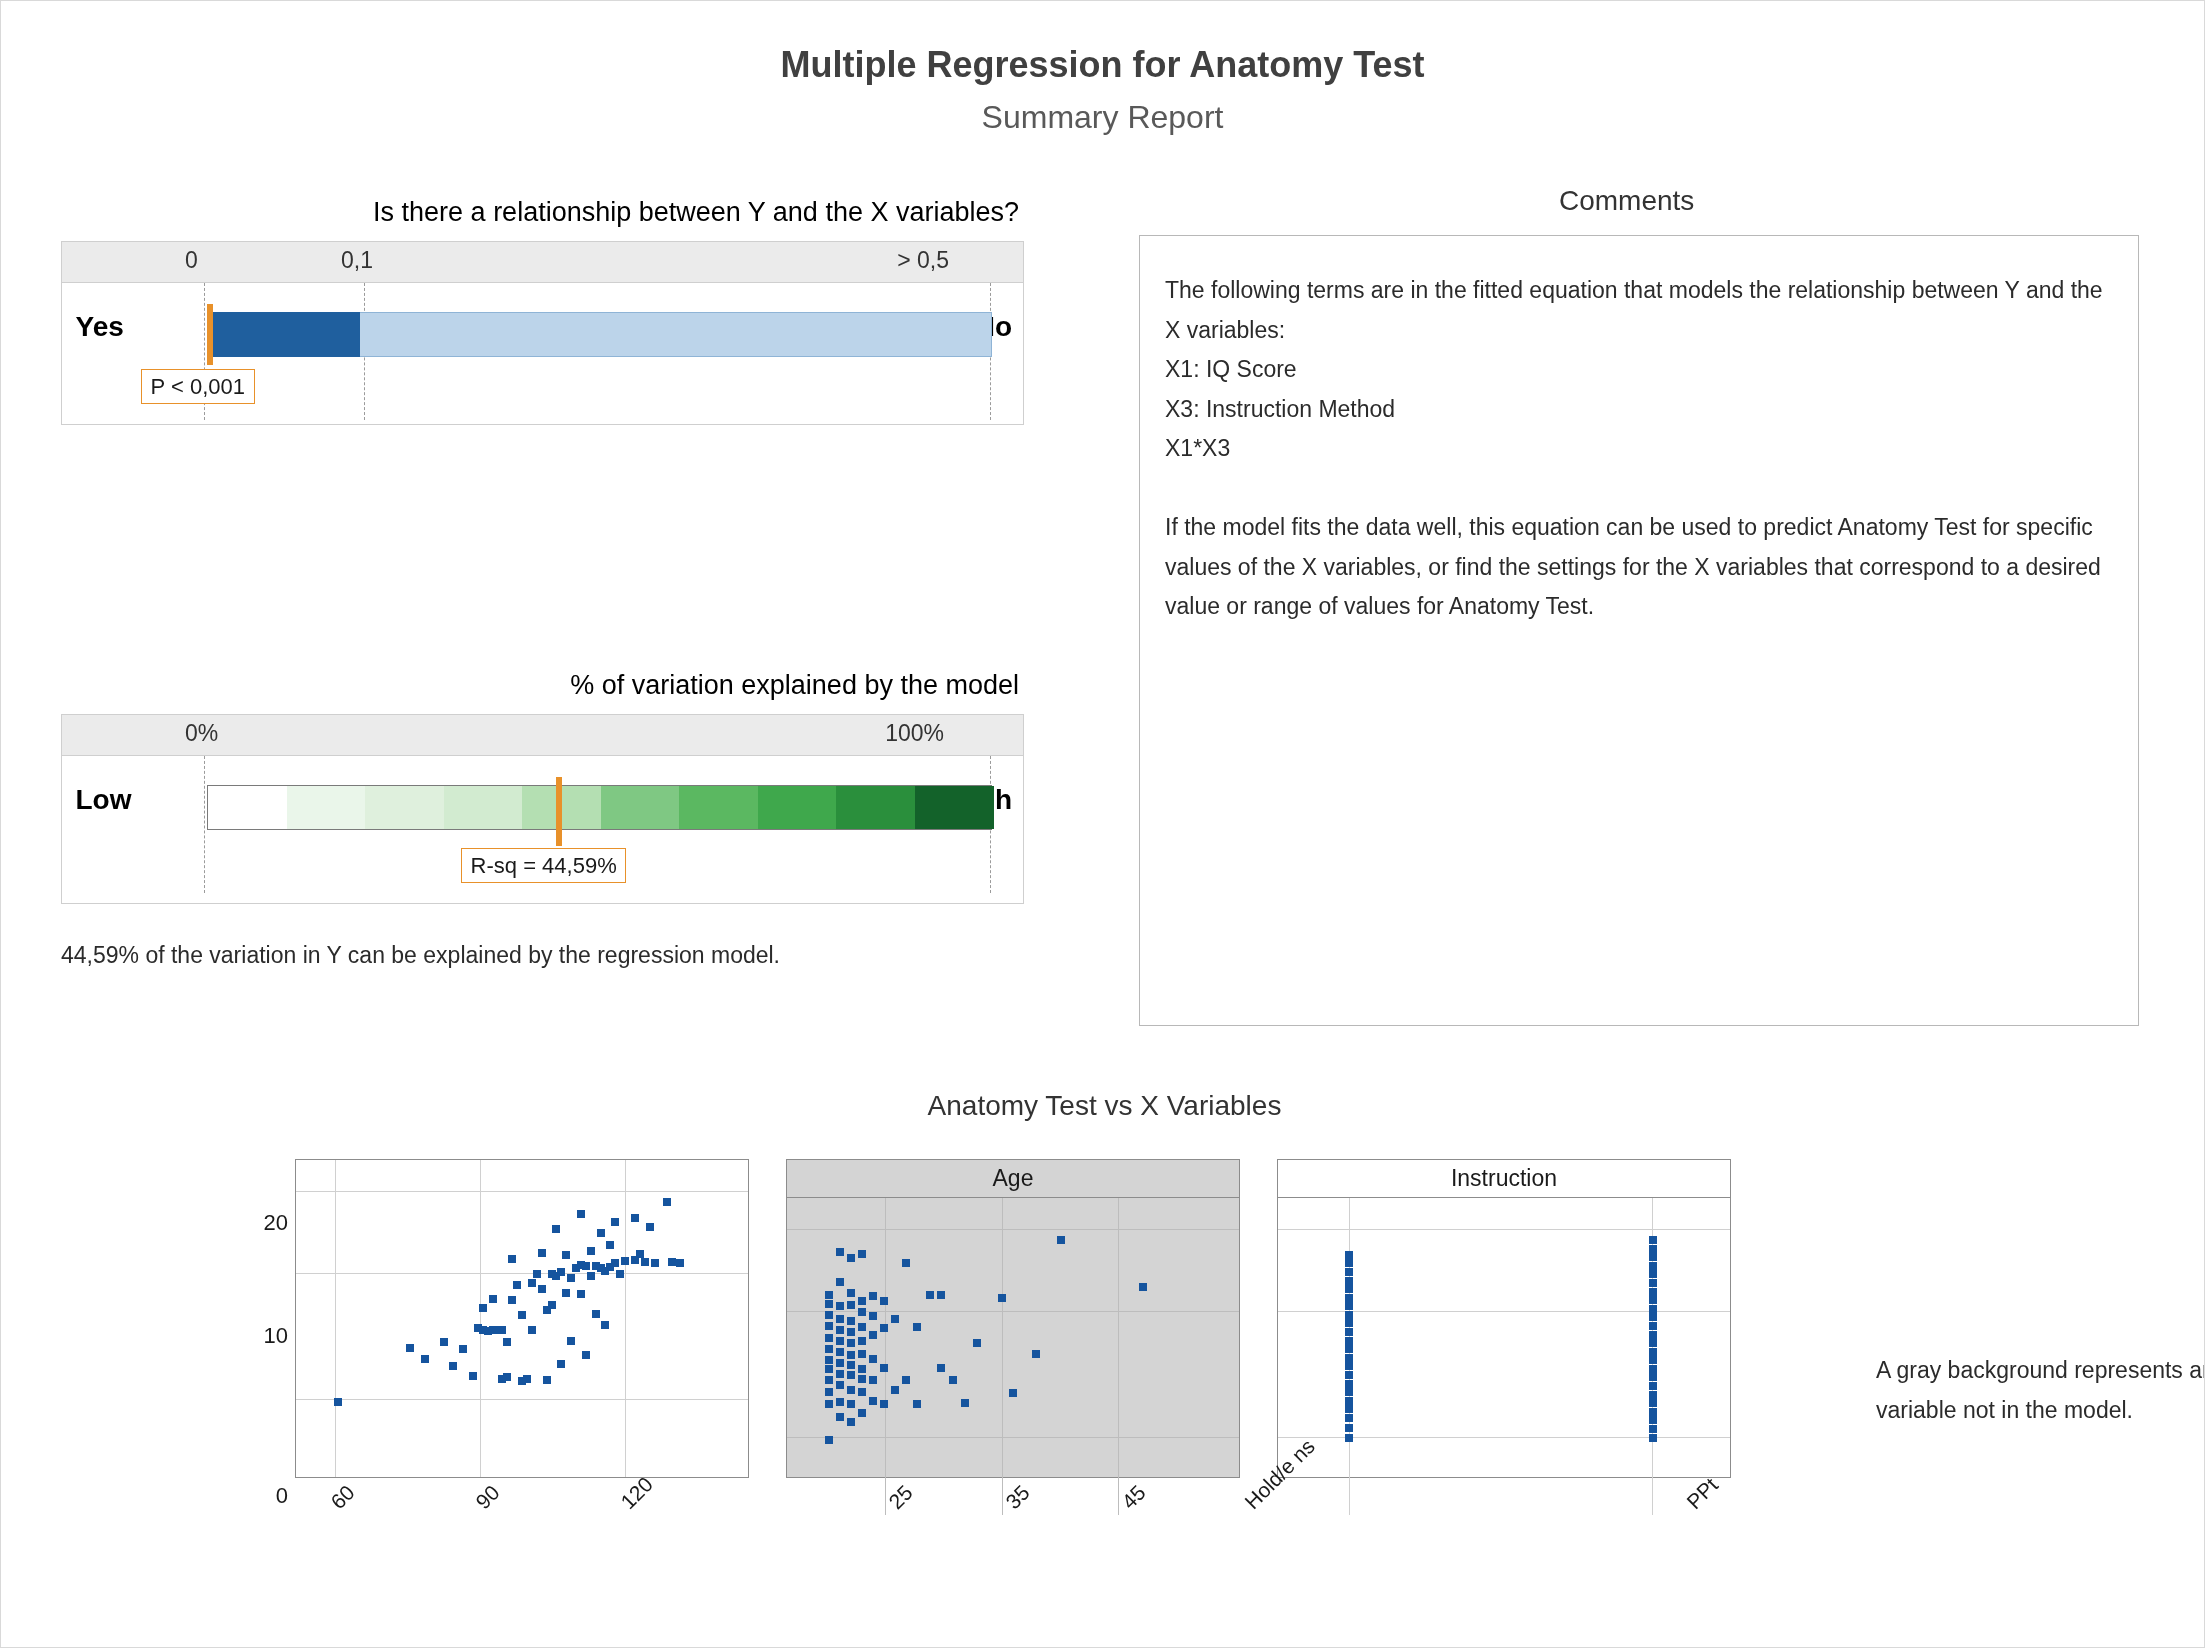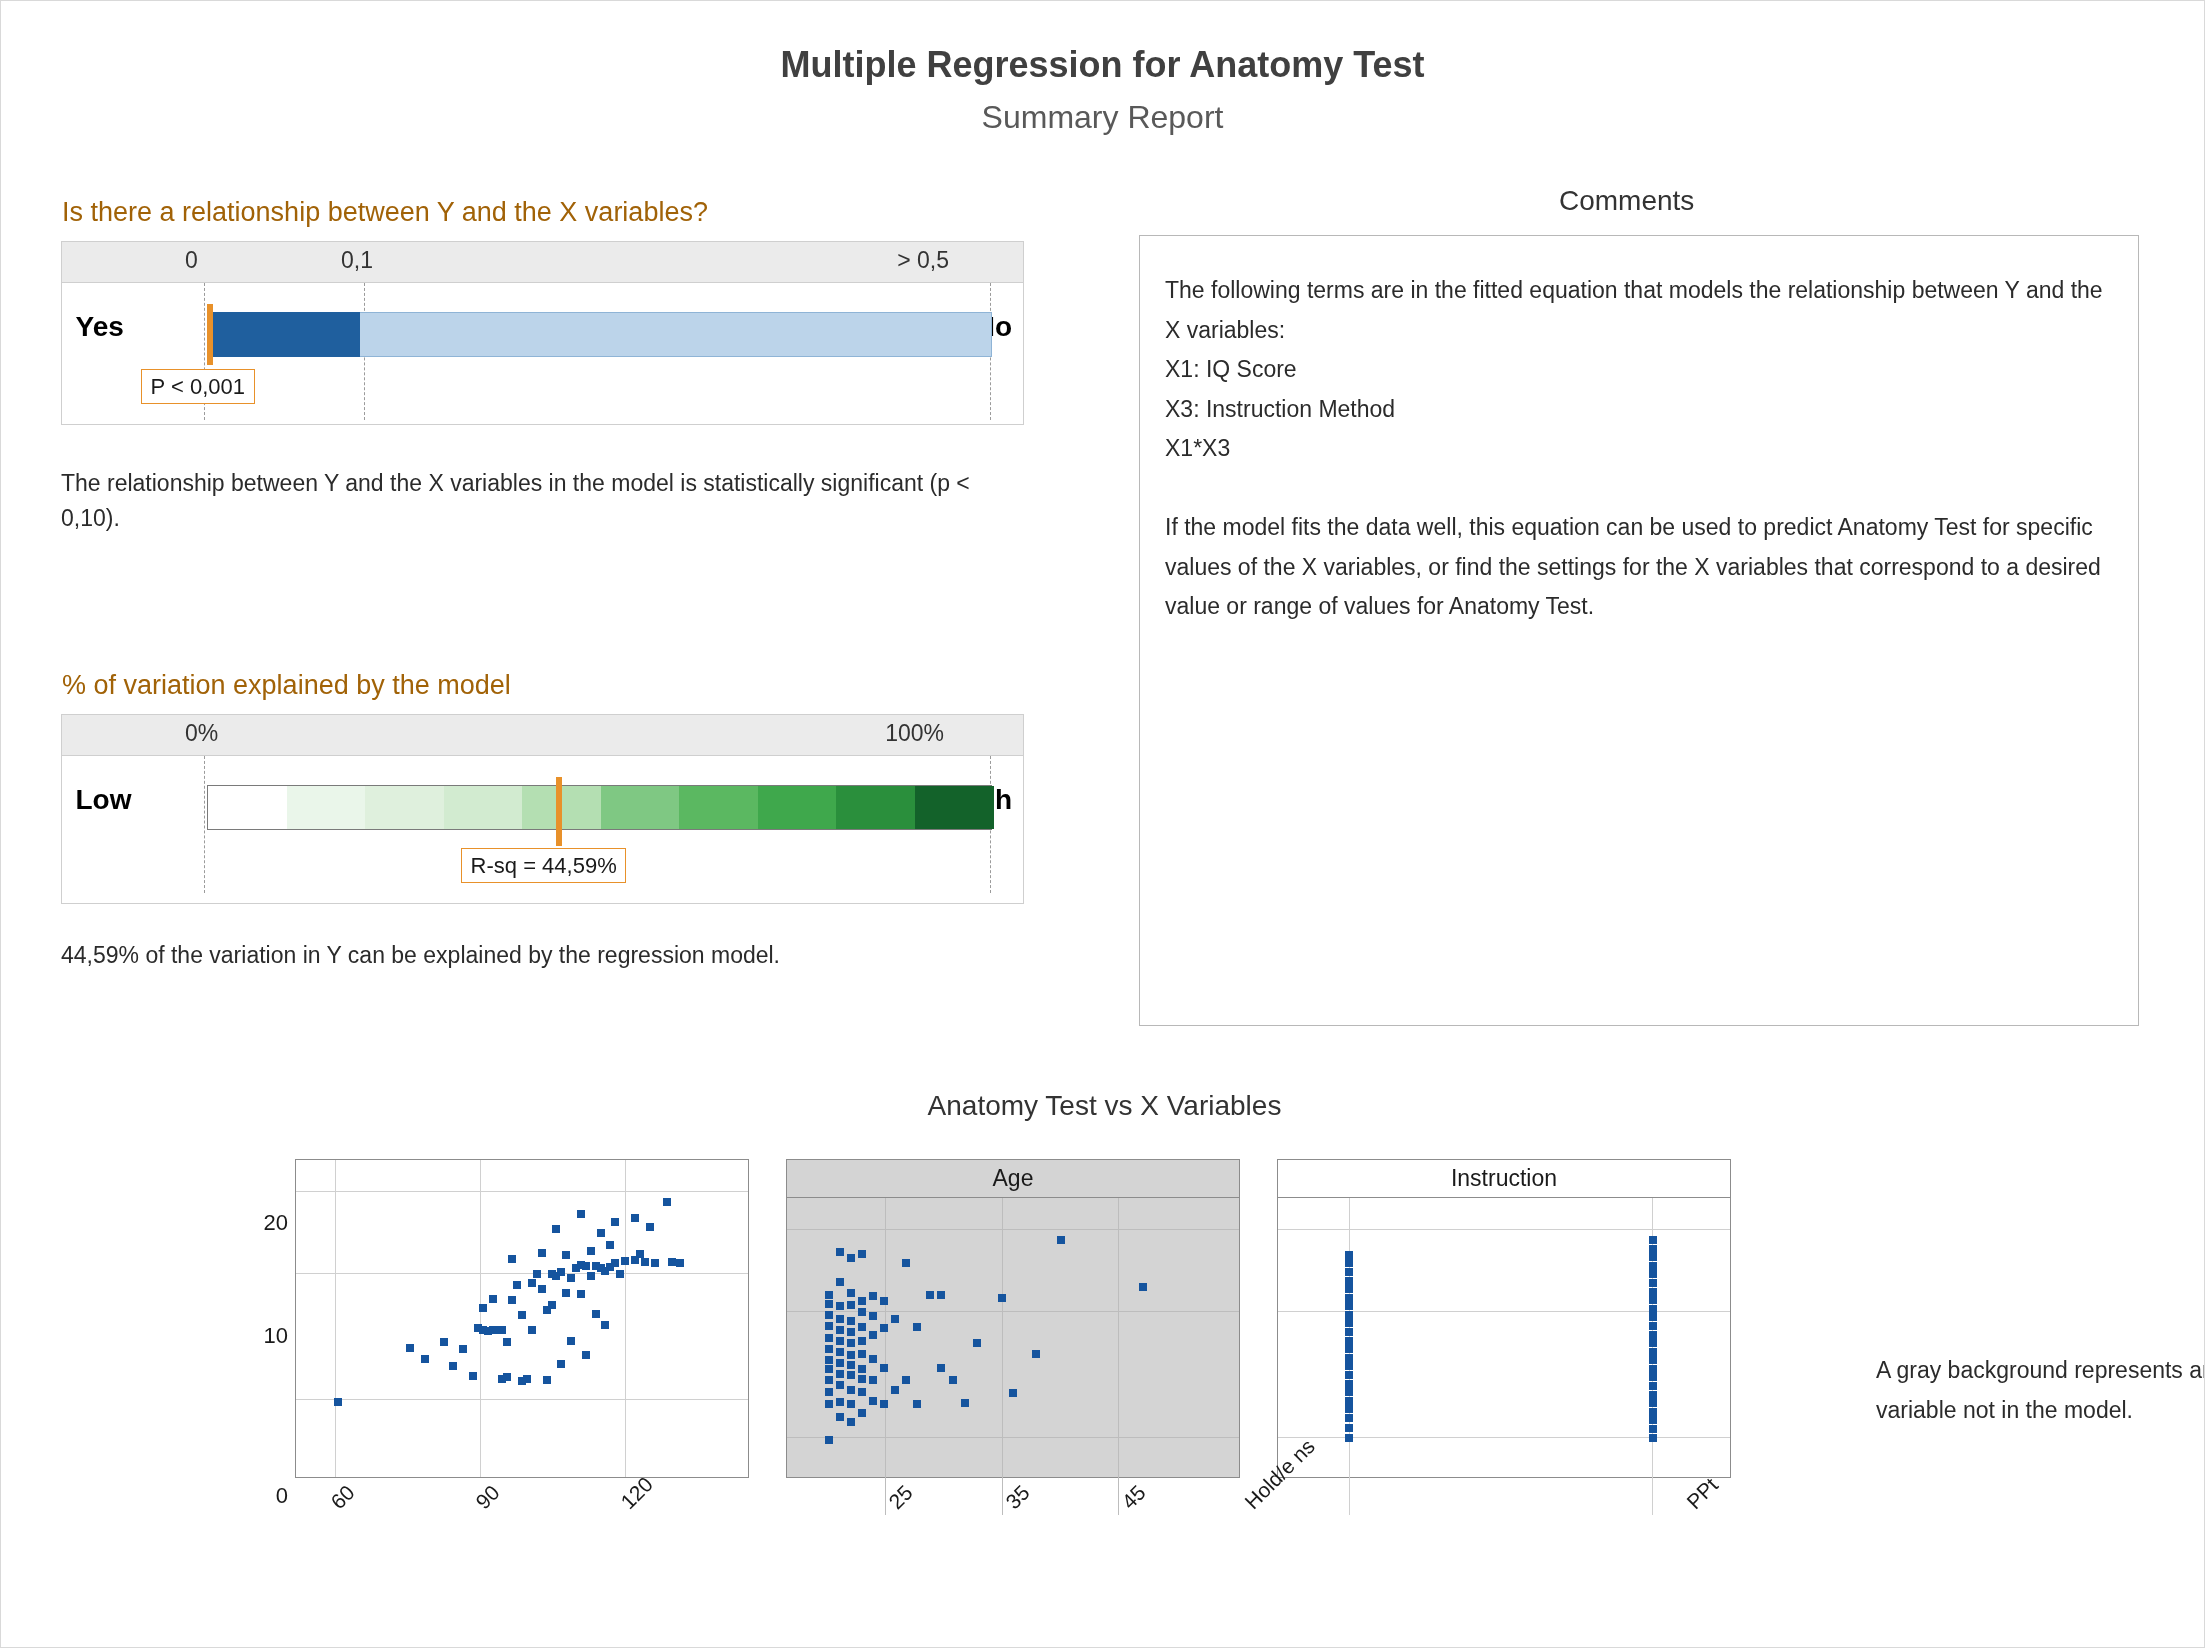--- a/index.html
+++ b/index.html
@@ -37,22 +37,22 @@
     top: 98px;
     text-align: center;
     font-size: 32px;
     color: #595959;
   }
 
   
   .panel-title {
     position: absolute;
     font-size: 27px;
-    color: #a16207;
-    text-align: left;
+    color: #000000;
+    text-align: right;
     white-space: nowrap;
   }
 
   .gauge {
     position: absolute;
     box-sizing: border-box;
     border: 1.2px solid #cfcfcf;
     background: #ffffff;
   }
   .gauge-header {
@@ -250,21 +250,20 @@
       <div class="bar-track" style="left:145px; width:785px;">
         <div class="bar-fill-light" style="left:151px; width:634px;"></div>
         <div class="bar-fill-dark" style="width:153px;"></div>
       </div>
 
       <div class="marker" style="left:145px; top:21px; height:61px;"></div>
       <div class="callout" style="left:79px; top:86px;">P &lt; 0,001</div>
     </div>
   </div>
 
-  <div class="note" style="left:60px; top:465px; width:963px;">The relationship between Y and the X variables in the model is statistically significant (p &lt; 0,10).</div>
 
   <div class="panel-title" style="left:61px; top:669px; width:957px;">% of variation explained by the model</div>
 
   <div class="gauge" style="left:60px; top:713px; width:963px; height:190px;">
     <div class="gauge-header">
       <span style="left:123px;">0%</span>
       <span style="right:79px;">100%</span>
     </div>
     <div class="gauge-body">
       <div class="tick" style="left:142px;"></div>

